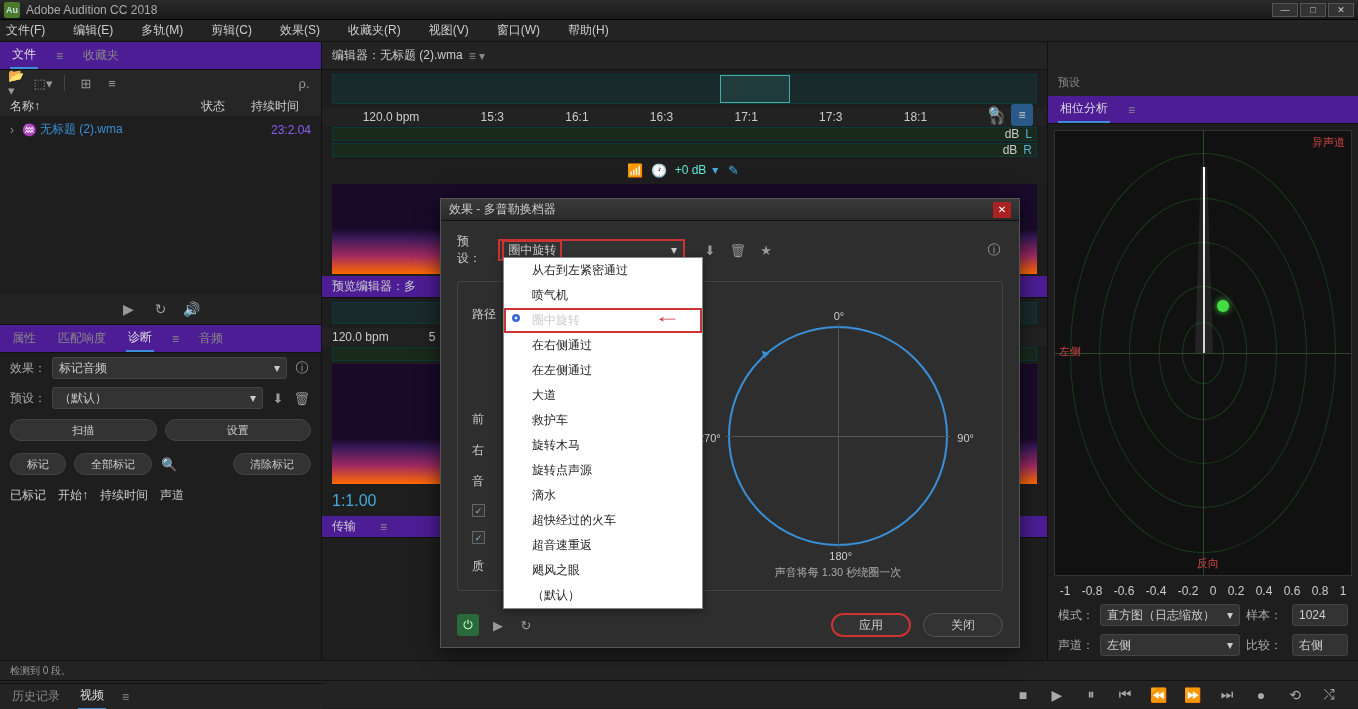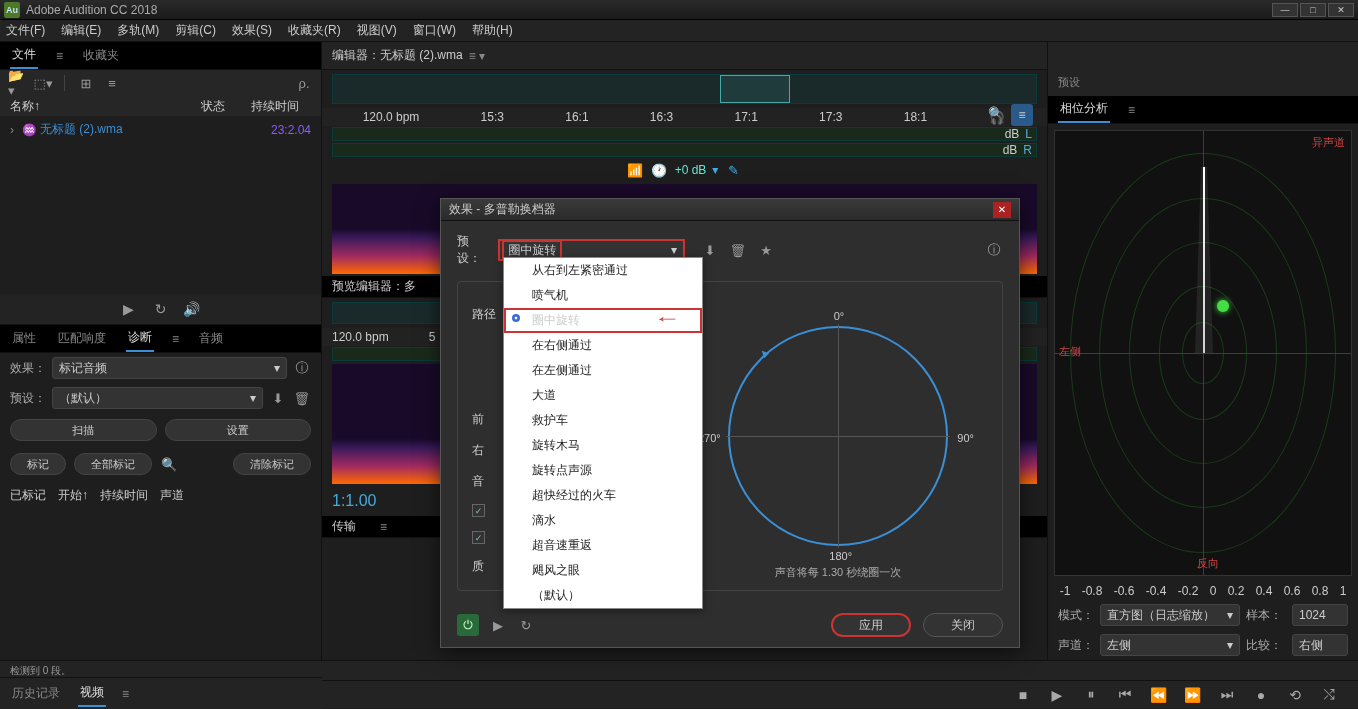--- a/index.html
+++ b/index.html
@@ -4,29 +4,29 @@
 <style>
 *{box-sizing:border-box;margin:0;padding:0;font-family:"Microsoft YaHei",Arial,sans-serif;font-size:12px;color:#ccc;user-select:none}
 body{background:#1e1e1e;width:1358px;height:709px;overflow:hidden;position:relative}
 
 .titlebar{height:20px;background:linear-gradient(#2a2a2a,#1a1a1a);display:flex;align-items:center;padding:0 4px;border-bottom:1px solid #000}
 .app-icon{width:16px;height:16px;background:#4a7a2a;border-radius:2px;display:flex;align-items:center;justify-content:center;font-size:9px;font-weight:bold;color:#cde;margin-right:6px}
 .titlebar span{color:#aaa;font-size:12px}
 .winbtns{margin-left:auto;display:flex;gap:2px}
 .winbtn{width:26px;height:14px;background:#333;border:1px solid #555;display:flex;align-items:center;justify-content:center;font-size:9px}
 
-.menubar{height:22px;background:#232323;display:flex;align-items:center;padding:0 6px;gap:16px;border-bottom:1px solid #111}
+.menubar{height:22px;background:#232323;display:flex;align-items:center;padding:0 6px;gap:28px;border-bottom:1px solid #111}
 .menubar span{font-size:12px;color:#ccc}
 
 .main{display:flex;height:618px}
 .left{width:322px;display:flex;flex-direction:column;border-right:1px solid #111}
 .center{width:726px;display:flex;flex-direction:column;border-right:1px solid #111;position:relative}
 .right{flex:1;display:flex;flex-direction:column}
 
-.panelhdr{height:28px;display:flex;align-items:center;padding:0 10px;gap:18px;background:#000000;border-bottom:1px solid #111}
+.panelhdr{height:28px;display:flex;align-items:center;padding:0 10px;gap:18px;background:#4c1d95;border-bottom:1px solid #111}
 .tab{font-size:12px;color:#888;padding:4px 2px}
 .tab.active{color:#ddd;border-bottom:2px solid #3a8fd6}
 .toolbar{height:26px;display:flex;align-items:center;padding:0 8px;gap:8px;background:#262626}
 .icn{width:18px;height:18px;display:flex;align-items:center;justify-content:center;color:#999;font-size:13px}
 .sep{width:1px;height:16px;background:#444;margin:0 4px}
 .colhdr{height:20px;display:flex;padding:0 10px;align-items:center;background:#262626;font-size:11px;color:#999}
 .colhdr .c1{flex:1}
 .filelist{flex:1;background:#1e1e1e;padding:2px 0}
 .fileitem{display:flex;align-items:center;padding:3px 10px;font-size:12px}
 .fileitem .arrow{width:12px;color:#888}
@@ -95,21 +95,21 @@
 .redlbl{position:absolute;font-size:11px;color:#c44}
 .phasescale{height:18px;display:flex;justify-content:space-around;align-items:center;font-size:10px;color:#888;margin:0 6px}
 .phopt{display:flex;align-items:center;gap:6px;padding:4px 10px}
 .phopt .label{width:36px}
 .phopt .select{flex:1}
 
 .status{height:20px;background:#232323;display:flex;align-items:center;padding:0 10px;font-size:10px;color:#999;border-top:1px solid #111}
 .transport{height:28px;background:#232323;display:flex;align-items:center;justify-content:flex-end;padding:0 20px;gap:16px;border-top:1px solid #111}
 .transport .icn{font-size:14px;color:#aaa}
 .rec{color:#c33}
-.historybar{height:32px;background:#232323;display:flex;align-items:center;padding:8px 10px;gap:16px;border-top:1px solid #111}
+.historybar{height:26px;background:#232323;display:flex;align-items:center;padding:8px 10px;gap:16px;border-top:1px solid #111}
 .wm{position:absolute;left:560px;top:310px;font-size:42px;color:rgba(180,180,180,.25);font-weight:bold;z-index:50;pointer-events:none}
 .wm .sub{font-size:16px;display:block;margin-left:90px;margin-top:-6px}
 .marklist{padding:6px 10px;font-size:11px;color:#999;display:flex;gap:12px}
 </style>
 </head>
 <body>
 
 <div class="titlebar">
   <div class="app-icon">Au</div>
   <span>Adobe Audition CC 2018</span>
@@ -379,22 +379,22 @@
         <div class="dditem sel">
           <span>圈中旋转</span>
           <span class="arrow-ann">←</span>
         </div>
         <div class="dditem">在右侧通过</div>
         <div class="dditem">在左侧通过</div>
         <div class="dditem">大道</div>
         <div class="dditem">救护车</div>
         <div class="dditem">旋转木马</div>
         <div class="dditem">旋转点声源</div>
+        <div class="dditem">滴水</div>
         <div class="dditem">超快经过的火车</div>
-        <div class="dditem">滴水</div>
         <div class="dditem">超音速重返</div>
         <div class="dditem">飓风之眼</div>
         <div class="dditem">（默认）</div>
       </div>
     </div>
     <div class="pathbox">
       <div class="pathleft">
         <span>路径</span>
         <div style="height:60px"></div>
         <span>前</span>

